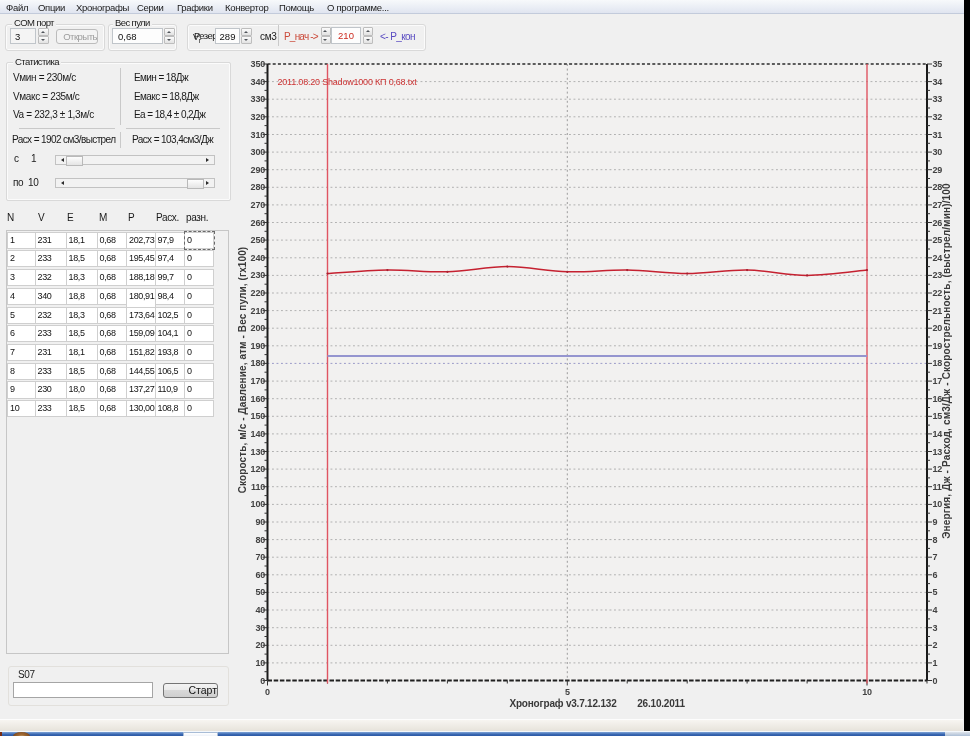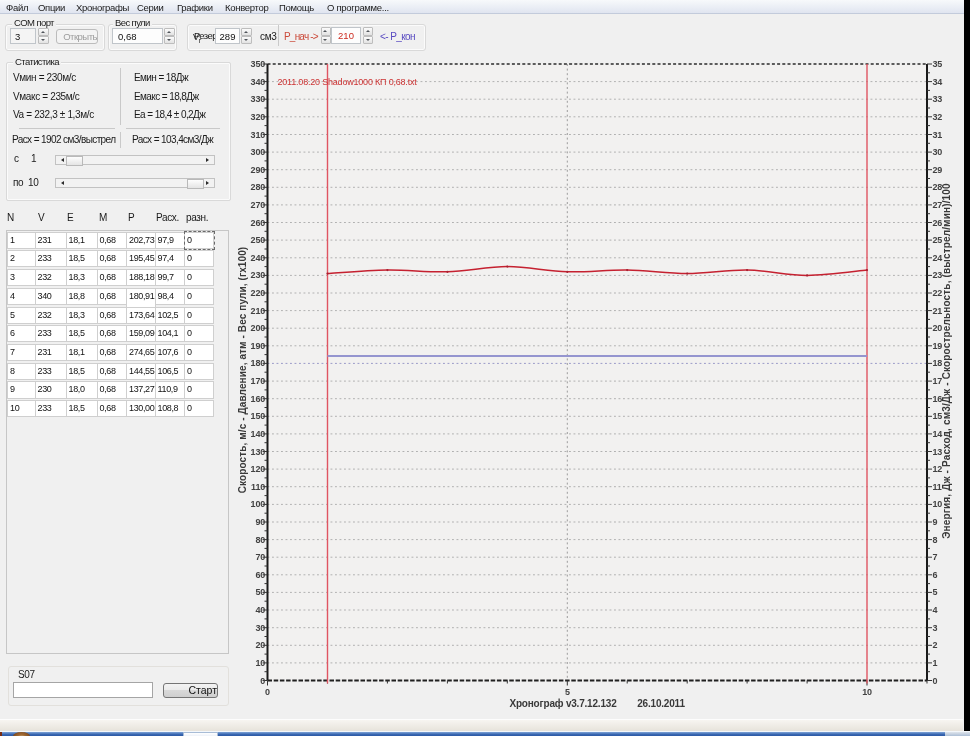--- a/index.html
+++ b/index.html
@@ -157,22 +157,22 @@
 <div class="cell" style="left:34.5px;top:325.2px;width:32px;height:17.2px">233</div>
 <div class="cell" style="left:65.5px;top:325.2px;width:32px;height:17.2px">18,5</div>
 <div class="cell" style="left:96.5px;top:325.2px;width:30.5px;height:17.2px">0,68</div>
 <div class="cell" style="left:126px;top:325.2px;width:29.5px;height:17.2px">159,09</div>
 <div class="cell" style="left:154.5px;top:325.2px;width:30.5px;height:17.2px">104,1</div>
 <div class="cell" style="left:184px;top:325.2px;width:30px;height:17.2px">0</div>
 <div class="cell" style="left:7px;top:343.9px;width:28.5px;height:17.2px">7</div>
 <div class="cell" style="left:34.5px;top:343.9px;width:32px;height:17.2px">231</div>
 <div class="cell" style="left:65.5px;top:343.9px;width:32px;height:17.2px">18,1</div>
 <div class="cell" style="left:96.5px;top:343.9px;width:30.5px;height:17.2px">0,68</div>
-<div class="cell" style="left:126px;top:343.9px;width:29.5px;height:17.2px">274,65</div>
-<div class="cell" style="left:154.5px;top:343.9px;width:30.5px;height:17.2px">107,6</div>
+<div class="cell" style="left:126px;top:343.9px;width:29.5px;height:17.2px">151,82</div>
+<div class="cell" style="left:154.5px;top:343.9px;width:30.5px;height:17.2px">193,8</div>
 <div class="cell" style="left:184px;top:343.9px;width:30px;height:17.2px">0</div>
 <div class="cell" style="left:7px;top:362.6px;width:28.5px;height:17.2px">8</div>
 <div class="cell" style="left:34.5px;top:362.6px;width:32px;height:17.2px">233</div>
 <div class="cell" style="left:65.5px;top:362.6px;width:32px;height:17.2px">18,5</div>
 <div class="cell" style="left:96.5px;top:362.6px;width:30.5px;height:17.2px">0,68</div>
 <div class="cell" style="left:126px;top:362.6px;width:29.5px;height:17.2px">144,55</div>
 <div class="cell" style="left:154.5px;top:362.6px;width:30.5px;height:17.2px">106,5</div>
 <div class="cell" style="left:184px;top:362.6px;width:30px;height:17.2px">0</div>
 <div class="cell" style="left:7px;top:381.4px;width:28.5px;height:17.2px">9</div>
 <div class="cell" style="left:34.5px;top:381.4px;width:32px;height:17.2px">230</div>

